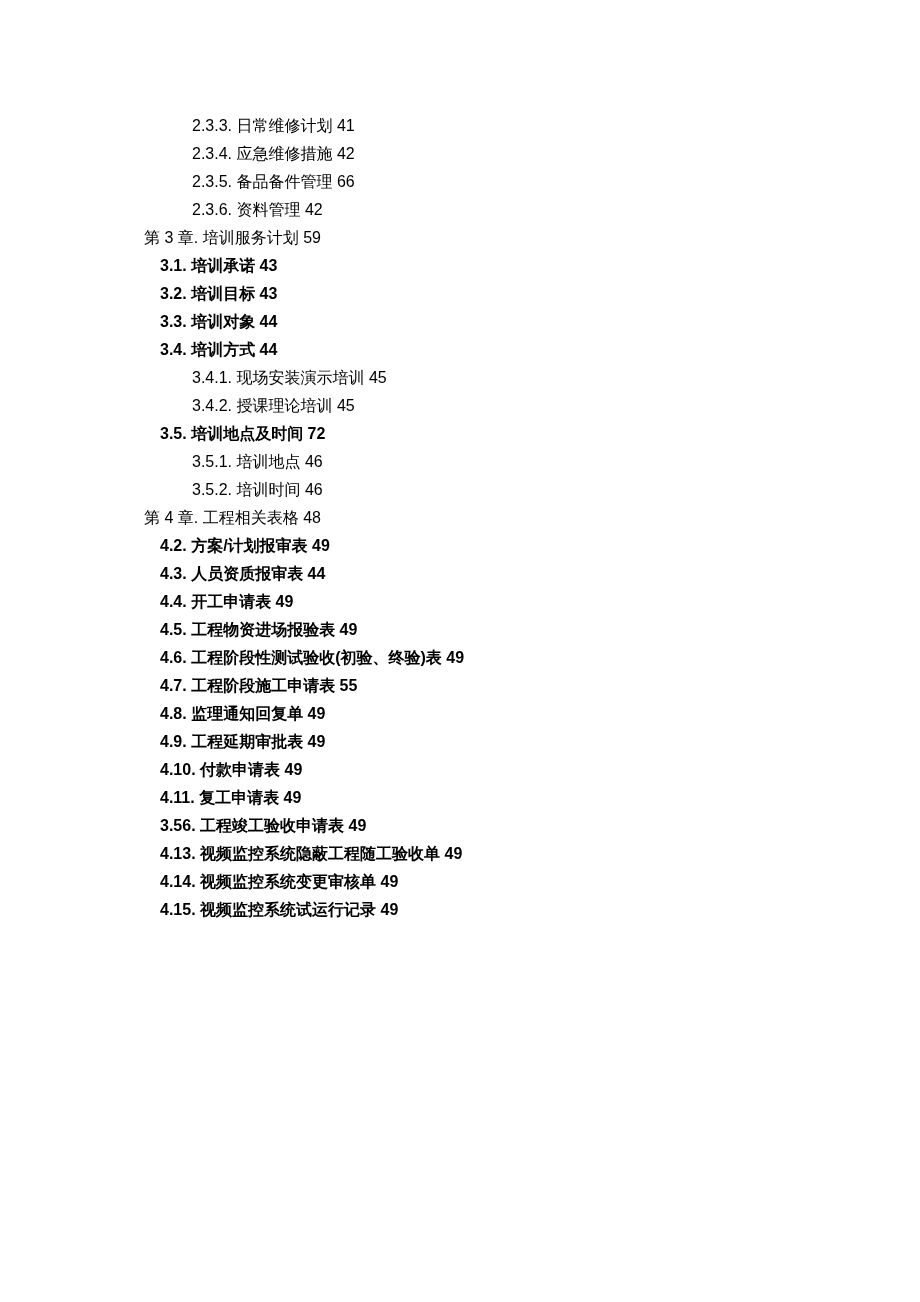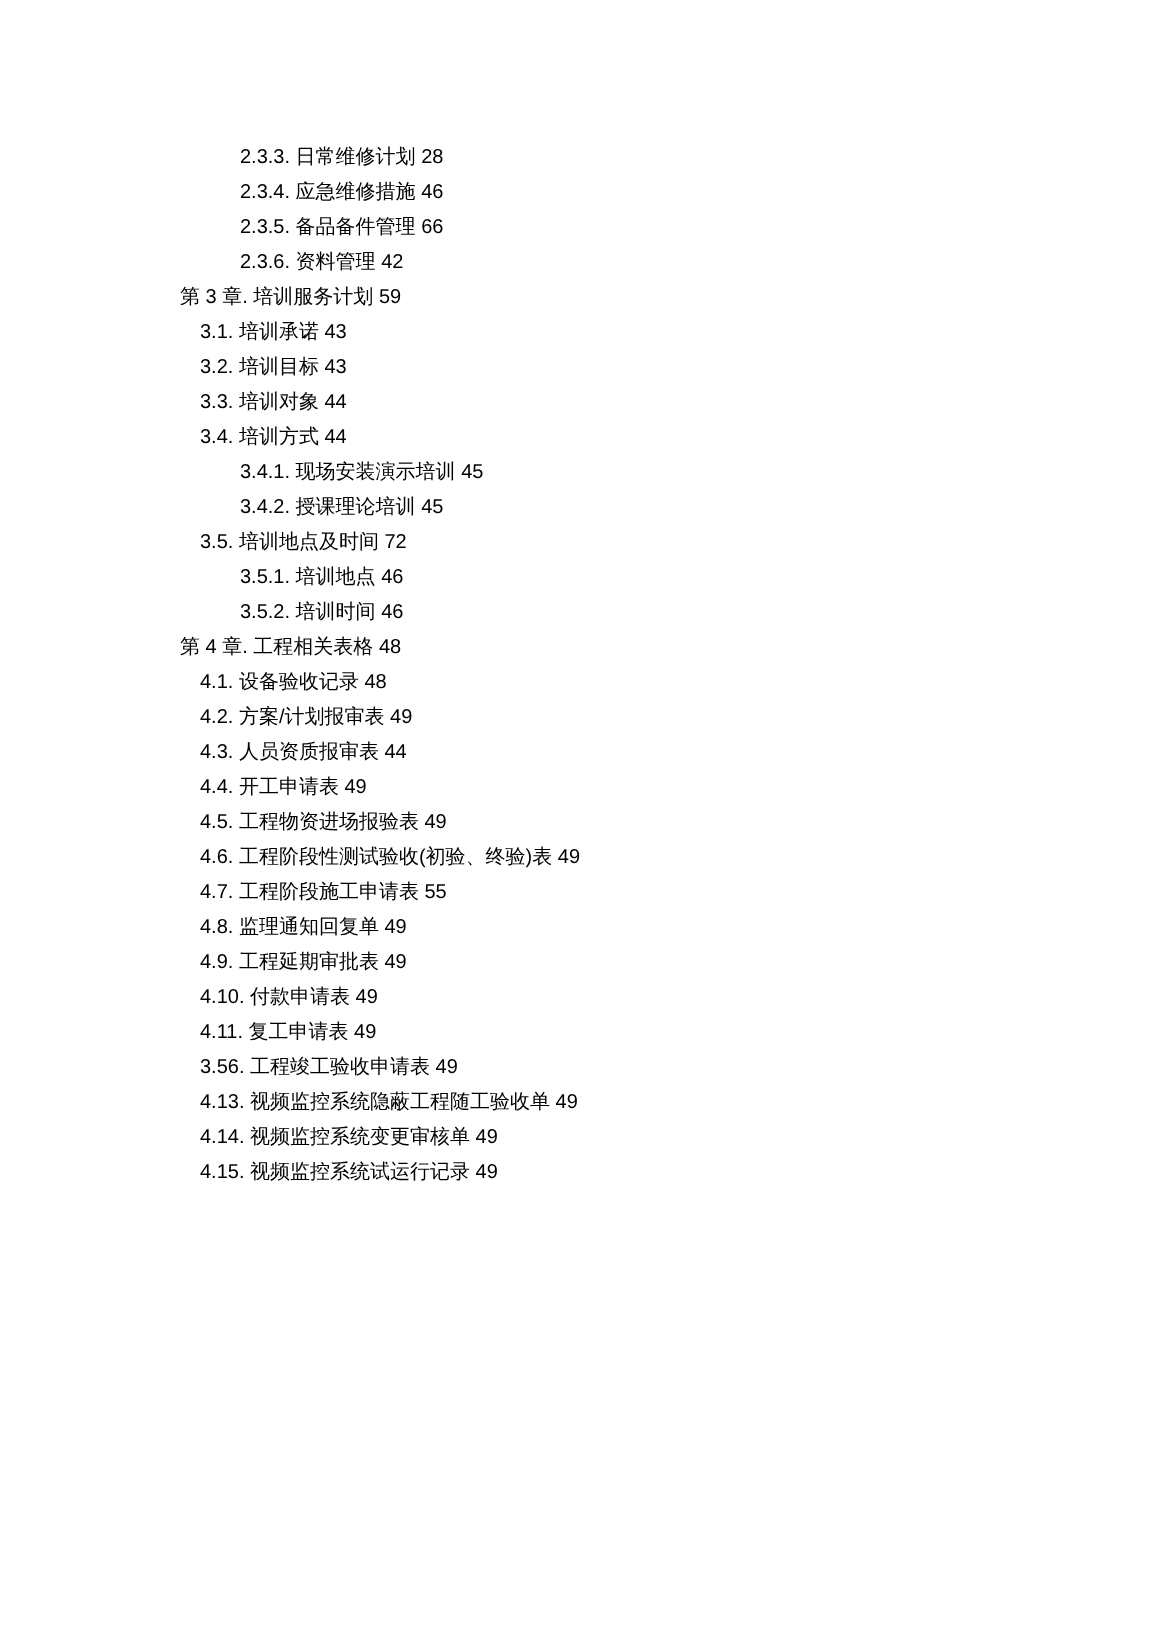--- a/index.html
+++ b/index.html
@@ -19,45 +19,45 @@
       line-height: 1.75;
     }
     .toc-level-3 {
       padding-left: 48px;
     }
     .toc-level-1 {
       padding-left: 0;
     }
     .toc-level-2 {
       padding-left: 16px;
+      font-weight: bold;
     }
     .entry {
       white-space: nowrap;
     }
   </style>
 </head>
 <body>
 
 <div id="toc-container">
-    <div class="entry toc-level-3">2.3.3.  日常维修计划 28</div>
-    <div class="entry toc-level-3">2.3.4.  应急维修措施 46</div>
+    <div class="entry toc-level-3">2.3.3.  日常维修计划 41</div>
+    <div class="entry toc-level-3">2.3.4.  应急维修措施 42</div>
     <div class="entry toc-level-3">2.3.5.  备品备件管理 66</div>
     <div class="entry toc-level-3">2.3.6.  资料管理 42</div>
     <div class="entry toc-level-1">第 3 章.  培训服务计划 59</div>
     <div class="entry toc-level-2">3.1.  培训承诺 43</div>
     <div class="entry toc-level-2">3.2.  培训目标 43</div>
     <div class="entry toc-level-2">3.3.  培训对象 44</div>
     <div class="entry toc-level-2">3.4.  培训方式 44</div>
     <div class="entry toc-level-3">3.4.1.  现场安装演示培训 45</div>
     <div class="entry toc-level-3">3.4.2.  授课理论培训 45</div>
     <div class="entry toc-level-2">3.5.  培训地点及时间 72</div>
     <div class="entry toc-level-3">3.5.1.  培训地点 46</div>
     <div class="entry toc-level-3">3.5.2.  培训时间 46</div>
     <div class="entry toc-level-1">第 4 章.  工程相关表格 48</div>
-    <div class="entry toc-level-2">4.1.  设备验收记录 48</div>
     <div class="entry toc-level-2">4.2.  方案/计划报审表 49</div>
     <div class="entry toc-level-2">4.3.  人员资质报审表 44</div>
     <div class="entry toc-level-2">4.4.  开工申请表 49</div>
     <div class="entry toc-level-2">4.5.  工程物资进场报验表 49</div>
     <div class="entry toc-level-2">4.6.  工程阶段性测试验收(初验、终验)表 49</div>
     <div class="entry toc-level-2">4.7.  工程阶段施工申请表 55</div>
     <div class="entry toc-level-2">4.8.  监理通知回复单 49</div>
     <div class="entry toc-level-2">4.9.  工程延期审批表 49</div>
     <div class="entry toc-level-2">4.10.  付款申请表 49</div>
     <div class="entry toc-level-2">4.11.  复工申请表 49</div>

